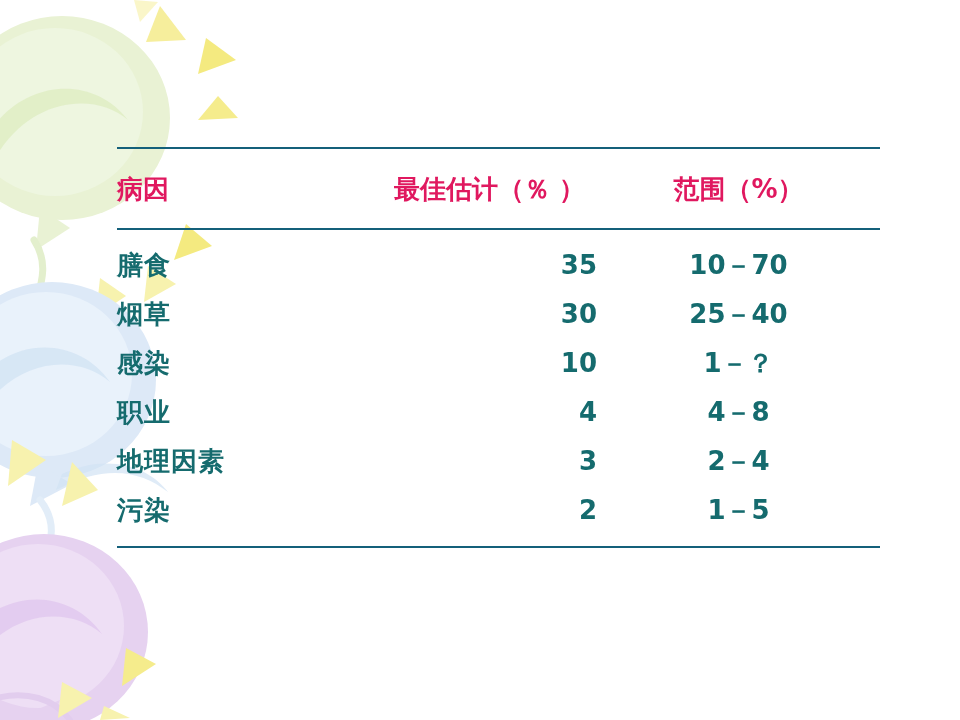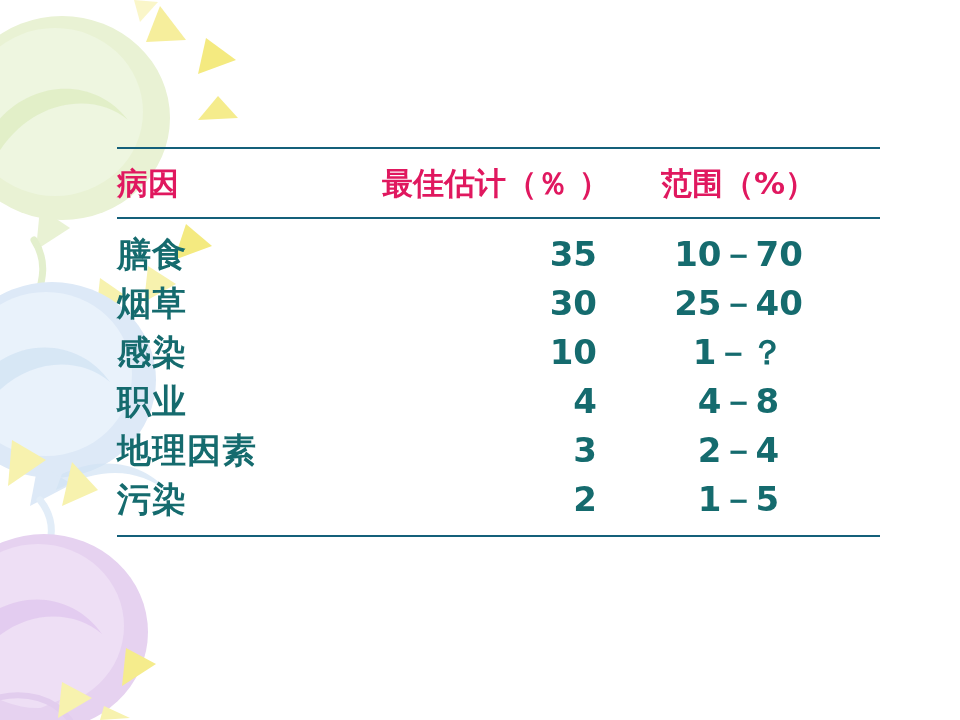--- a/index.html
+++ b/index.html
@@ -64,32 +64,32 @@
   table.data col.c-best   { width: 215px; }
   table.data col.c-range  { width: 283px; }
 
   table.data th, table.data td {
     padding: 0;
     font-weight: bold;
     vertical-align: middle;
   }
 
   thead th {
-    height: 68px;
-    font-size: 31px;
+    height: 79px;
+    font-size: 26px;
     line-height: 1;
     white-space: nowrap;
   }
   th.h-cause { text-align: left;   padding-left: 10px; }
   th.h-best  { text-align: center; }
   th.h-range { text-align: center; }
 
   tbody td {
     height: 49px;
-    font-size: 34px;
+    font-size: 26px;
     line-height: 1;
     white-space: nowrap;
   }
   td.cause { text-align: left;  padding-left: 12px; letter-spacing: 1px; }
   td.best  { text-align: right; padding-right: 49px; }
   td.range { text-align: center; padding-right: 8px; }
 
   tbody tr:first-child td { padding-top: 4px; }
 
   .spacer-top { height: 6px; }

